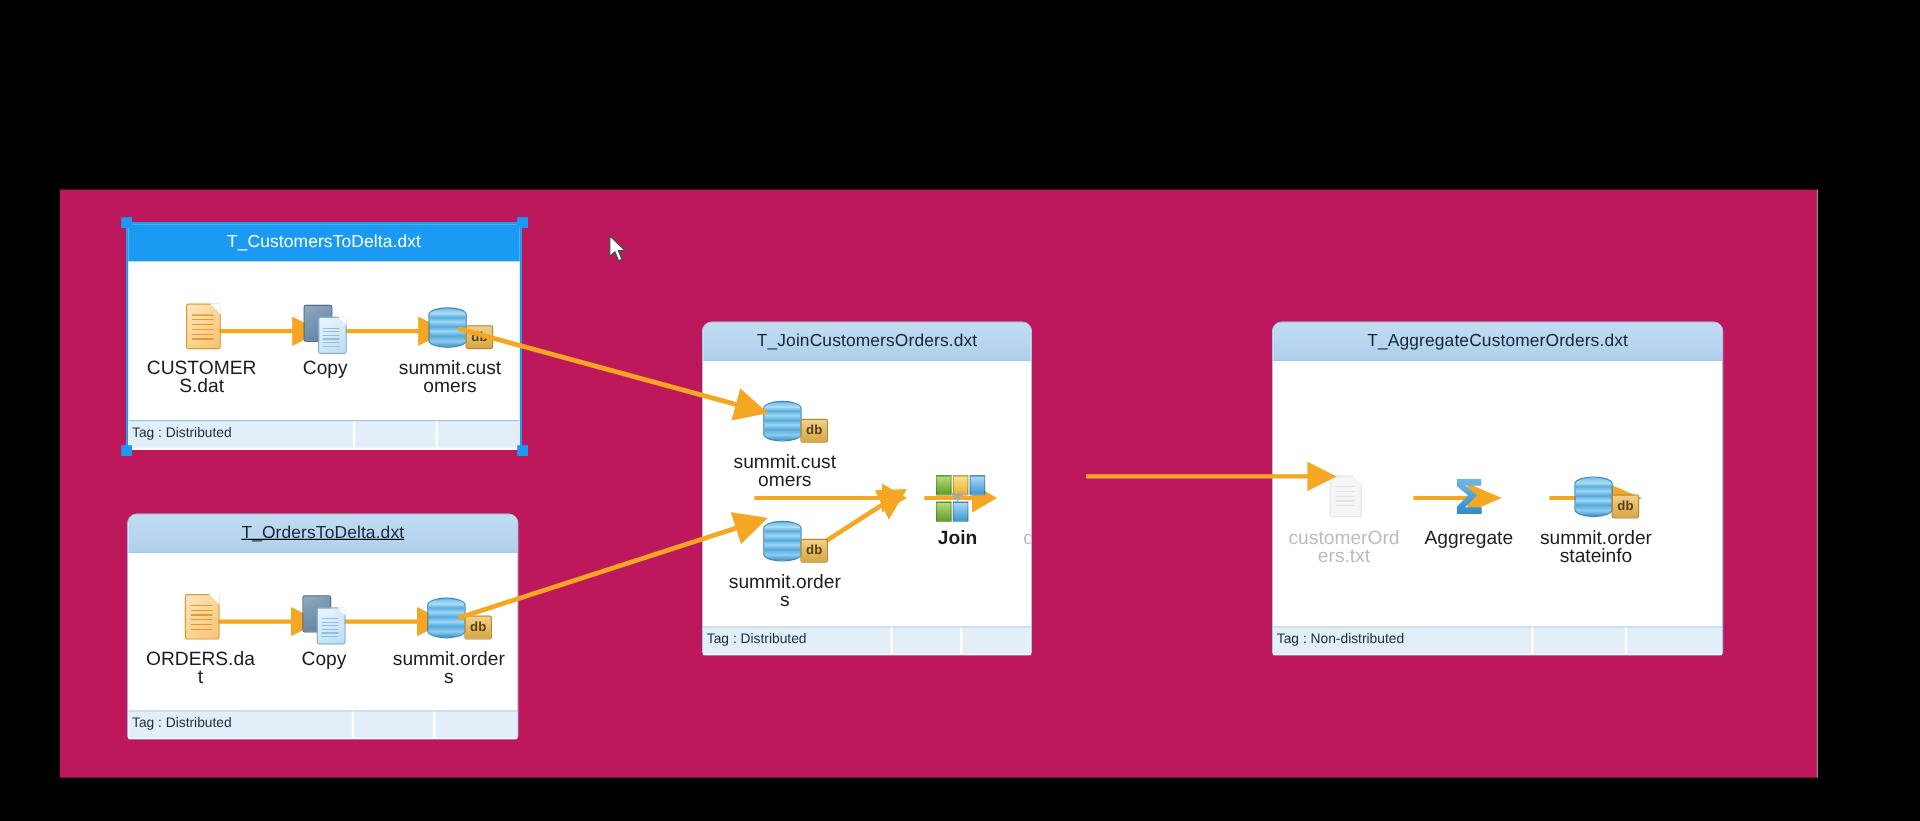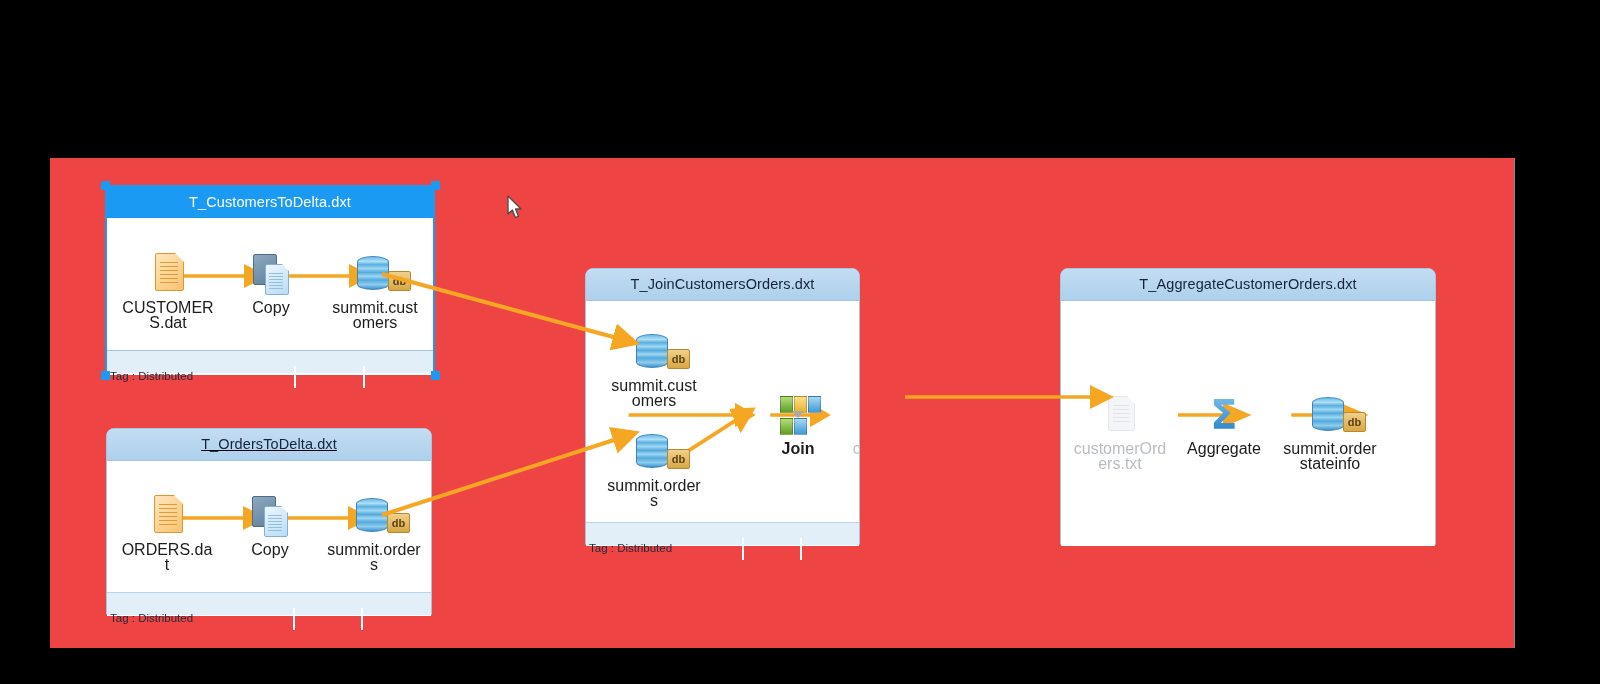--- a/index.html
+++ b/index.html
@@ -19,21 +19,21 @@
     background: #000000;
   }
 
   
   #canvas {
     position: absolute;
     left: 50px;
     top: 158px;
     width: 1464px;
     height: 490px;
-    background: #ef4444;
+    background: #be185d;
     border-right: 1px solid #8a8a8a;
     overflow: hidden;
   }
 
   
   .job-box {
     position: absolute;
     box-sizing: border-box;
     background: #ffffff;
     border: 1px solid #9ec7e4;
@@ -84,21 +84,20 @@
   }
   .selected .job-footer { border-top: 1px solid #9fc6e2; }
   .footer-cell {
     box-sizing: border-box;
     height: 100%;
     line-height: 21px;
     padding-left: 3px;
     border-right: 2px solid #ffffff;
     white-space: nowrap;
     overflow: hidden;
-    margin-top: 15px;
   }
   .footer-cell:last-child { border-right: none; }
   .fc-main { flex: 0 0 58%; }
   .fc-b    { flex: 0 0 21%; }
   .fc-c    { flex: 1 1 auto; }
 
   
   .handle {
     position: absolute;
     width: 9px;
@@ -501,20 +500,25 @@
         </div>
 
         <div class="node" style="left:222px; top:91px;">
           <div class="node-icon">
             <div class="ic-db-cyl"></div>
             <div class="ic-db-badge">db</div>
           </div>
           <div class="node-label">summit.orderstateinfo</div>
         </div>
       </div>
+      <div class="job-footer">
+        <div class="footer-cell fc-main">Tag : Non-distributed</div>
+        <div class="footer-cell fc-b"></div>
+        <div class="footer-cell fc-c"></div>
+      </div>
     </div>
 
     <svg id="external-links" viewBox="0 0 1464 490">
       <defs>
         <marker id="ahx" markerWidth="7" markerHeight="7" refX="1" refY="3.5" orient="auto">
           <path d="M0,0 L7,3.5 L0,7 z" fill="#f5a623"></path>
         </marker>
       </defs>
 
       <line x1="332" y1="116" x2="567" y2="180" stroke="#f5a623" stroke-width="4" marker-end="url(#ahx)"></line>

